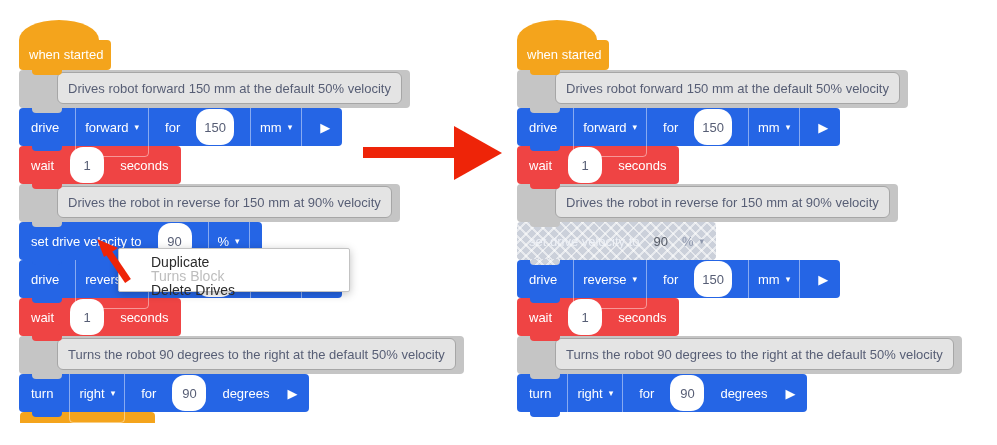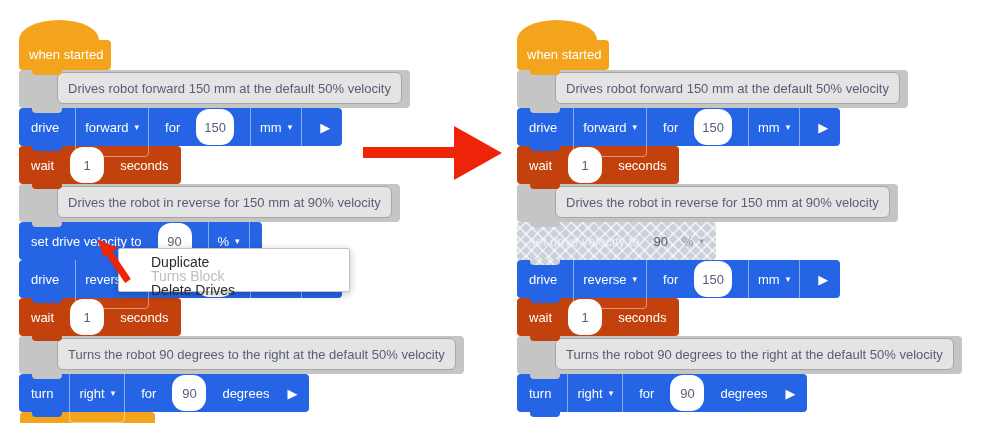--- a/index.html
+++ b/index.html
@@ -8,21 +8,21 @@
   .panel{position:absolute;top:0;width:480px;height:445px;}
   .panel-left{left:19px;}
   .panel-right{left:517px;}
 
   
   .row{position:absolute;left:0;display:inline-flex;align-items:center;gap:16px;
        height:38px;padding:0 12px;border-radius:4px;color:#fff;font-size:13px;white-space:nowrap;box-sizing:border-box;}
   .tab::after{content:"";position:absolute;bottom:-5px;left:13px;width:30px;height:6px;
        background:inherit;border-radius:0 0 4px 4px;}
   .blue{background:#2565e5;}
-  .orange{background:#c2410c;padding-left:12px;}
+  .orange{background:#ef4444;padding-left:12px;}
 
   
   .hat{position:absolute;top:40px;left:0;width:92px;height:30px;background:#f4a41c;
        border-radius:0 4px 4px 4px;}
   .hat::before{content:"";position:absolute;top:-20px;left:0;width:80px;height:40px;
        background:inherit;border-radius:40px 40px 0 0 / 20px 20px 0 0;}
   .hat::after{content:"";position:absolute;bottom:-5px;left:13px;width:30px;height:6px;
        background:inherit;border-radius:0 0 4px 4px;}
   .hat .hat-label{position:absolute;left:10px;top:0;line-height:30px;color:#fff;font-size:13px;white-space:nowrap;}
 

